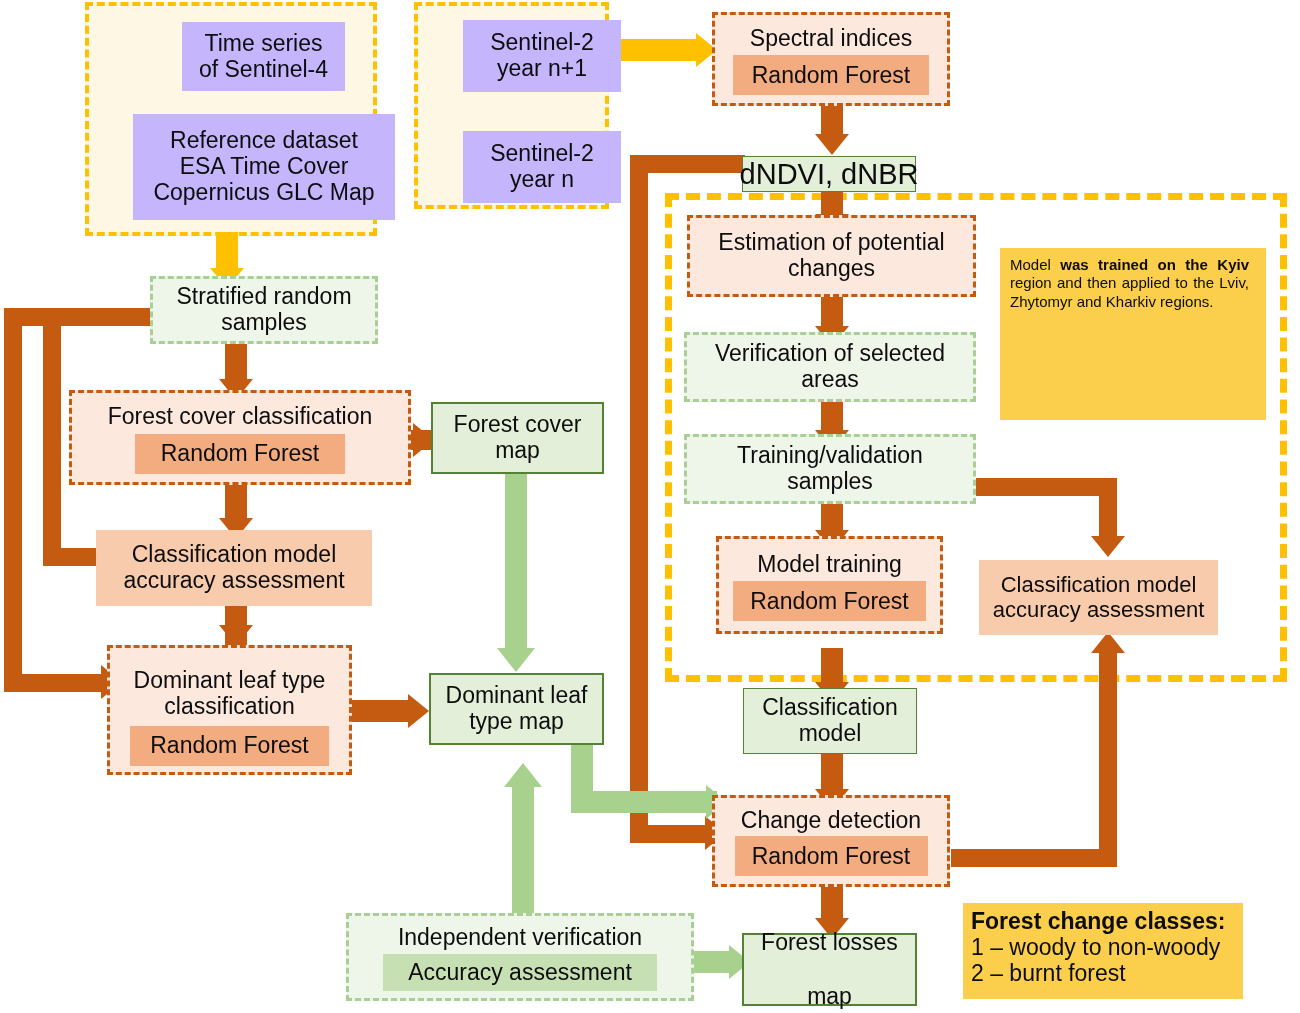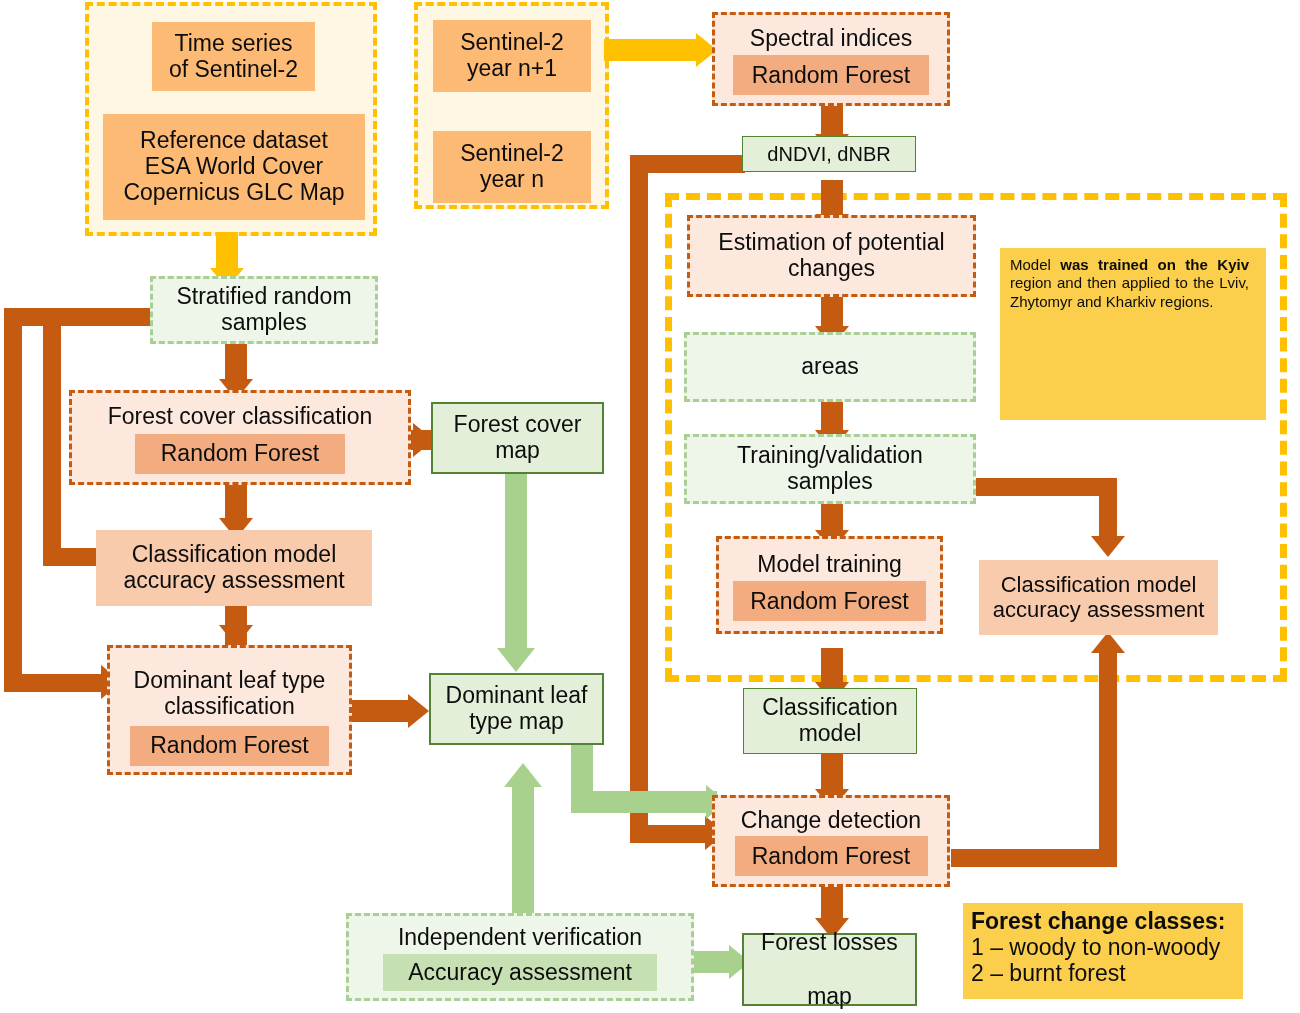--- a/index.html
+++ b/index.html
@@ -8,21 +8,21 @@
 
   .node{position:absolute;box-sizing:border-box;display:flex;flex-direction:column;
         align-items:center;justify-content:center;text-align:center;color:#0d0d0d;}
   .lbl{line-height:1.12;}
 
   
   .grp-yellow{position:absolute;box-sizing:border-box;border:4px dashed #FFC000;background:#FDF7E3;}
   .grp-yellow-big{position:absolute;box-sizing:border-box;border:7px dashed #FFC000;background:transparent;}
 
   
-  .box-yellow{background:#fdba74;border:none;}
+  .box-yellow{background:#c4b5fd;border:none;margin-left:30px;}
   
   .box-green-solid{background:#E3EFD9;border:2.5px solid #548235;}
   
   .box-green-dash{background:#EEF5E9;border:3px dashed #A9CE96;}
   
   .strip-green{background:#C6E0B4;}
   
   .box-orange-dash{background:#FCE8DD;border:3.5px dashed #C55A11;}
   
   .box-salmon{background:#F8CBAD;border:none;}
@@ -133,47 +133,47 @@
   <div class="tri right g" style="left:706px;top:785px;"></div>
 
   <div class="seg g" style="left:512px;top:786px;width:22px;height:130px;"></div>
   <div class="tri up g" style="left:504px;top:763px;"></div>
 
   <div class="seg g" style="left:694px;top:951px;width:42px;height:22px;"></div>
   <div class="tri right g" style="left:729px;top:945px;"></div>
 
   <div class="node box-yellow" style="left:152px;top:22px;width:163px;height:69px;font-size:23px;">
     <div class="lbl nb">Time series</div>
-    <div class="lbl nb">of Sentinel-2</div>
+    <div class="lbl nb">of Sentinel-4</div>
   </div>
 
   <div class="node box-yellow" style="left:103px;top:114px;width:262px;height:106px;font-size:23px;">
     <div class="lbl nb">Reference dataset</div>
-    <div class="lbl nb">ESA World Cover</div>
+    <div class="lbl nb">ESA Time Cover</div>
     <div class="lbl nb">Copernicus GLC Map</div>
   </div>
 
   <div class="node box-yellow" style="left:433px;top:20px;width:158px;height:72px;font-size:23px;">
     <div class="lbl nb">Sentinel-2</div>
     <div class="lbl nb">year n+1</div>
   </div>
 
   <div class="node box-yellow" style="left:433px;top:131px;width:158px;height:72px;font-size:23px;">
     <div class="lbl nb">Sentinel-2</div>
     <div class="lbl nb">year n</div>
   </div>
 
   <div class="node box-orange-dash" style="left:712px;top:12px;width:238px;height:94px;font-size:23px;padding-top:3px;">
     <div class="lbl nb">Spectral indices</div>
     <div class="inner strip-rf" style="width:196px;height:40px;margin-top:4px;font-size:23px;">
       <span class="nb">Random Forest</span>
     </div>
   </div>
 
-  <div class="node box-green-solid" style="left:742px;top:136px;width:174px;height:36px;font-size:20px;border-width:1.5px;justify-content:center;">
+  <div class="node box-green-solid" style="left:742px;top:156px;width:174px;height:36px;font-size:29px;border-width:1.5px;justify-content:center;">
     <div class="lbl nb">dNDVI, dNBR</div>
   </div>
 
   <div class="node box-green-dash" style="left:114px;top:276px;width:228px;height:68px;font-size:23px;margin-left:36px;">
     <div class="lbl nb">Stratified random</div>
     <div class="lbl nb">samples</div>
   </div>
 
   <div class="node box-orange-dash" style="left:69px;top:390px;width:342px;height:95px;font-size:23px;padding-top:3px;">
     <div class="lbl nb">Forest cover classification</div>
@@ -204,20 +204,21 @@
     <div class="lbl nb">Estimation of potential</div>
     <div class="lbl nb">changes</div>
   </div>
 
   <div class="node box-green-solid" style="left:429px;top:673px;width:175px;height:72px;font-size:23px;">
     <div class="lbl nb">Dominant leaf</div>
     <div class="lbl nb">type map</div>
   </div>
 
   <div class="node box-green-dash" style="left:684px;top:332px;width:292px;height:70px;font-size:23px;">
+    <div class="lbl nb">Verification of selected</div>
     <div class="lbl nb">areas</div>
   </div>
 
   <div class="node box-green-dash" style="left:684px;top:434px;width:292px;height:70px;font-size:23px;">
     <div class="lbl nb">Training/validation</div>
     <div class="lbl nb">samples</div>
   </div>
 
   <div class="node box-orange-dash" style="left:716px;top:536px;width:227px;height:98px;font-size:23px;padding-top:3px;">
     <div class="lbl nb">Model training</div>

